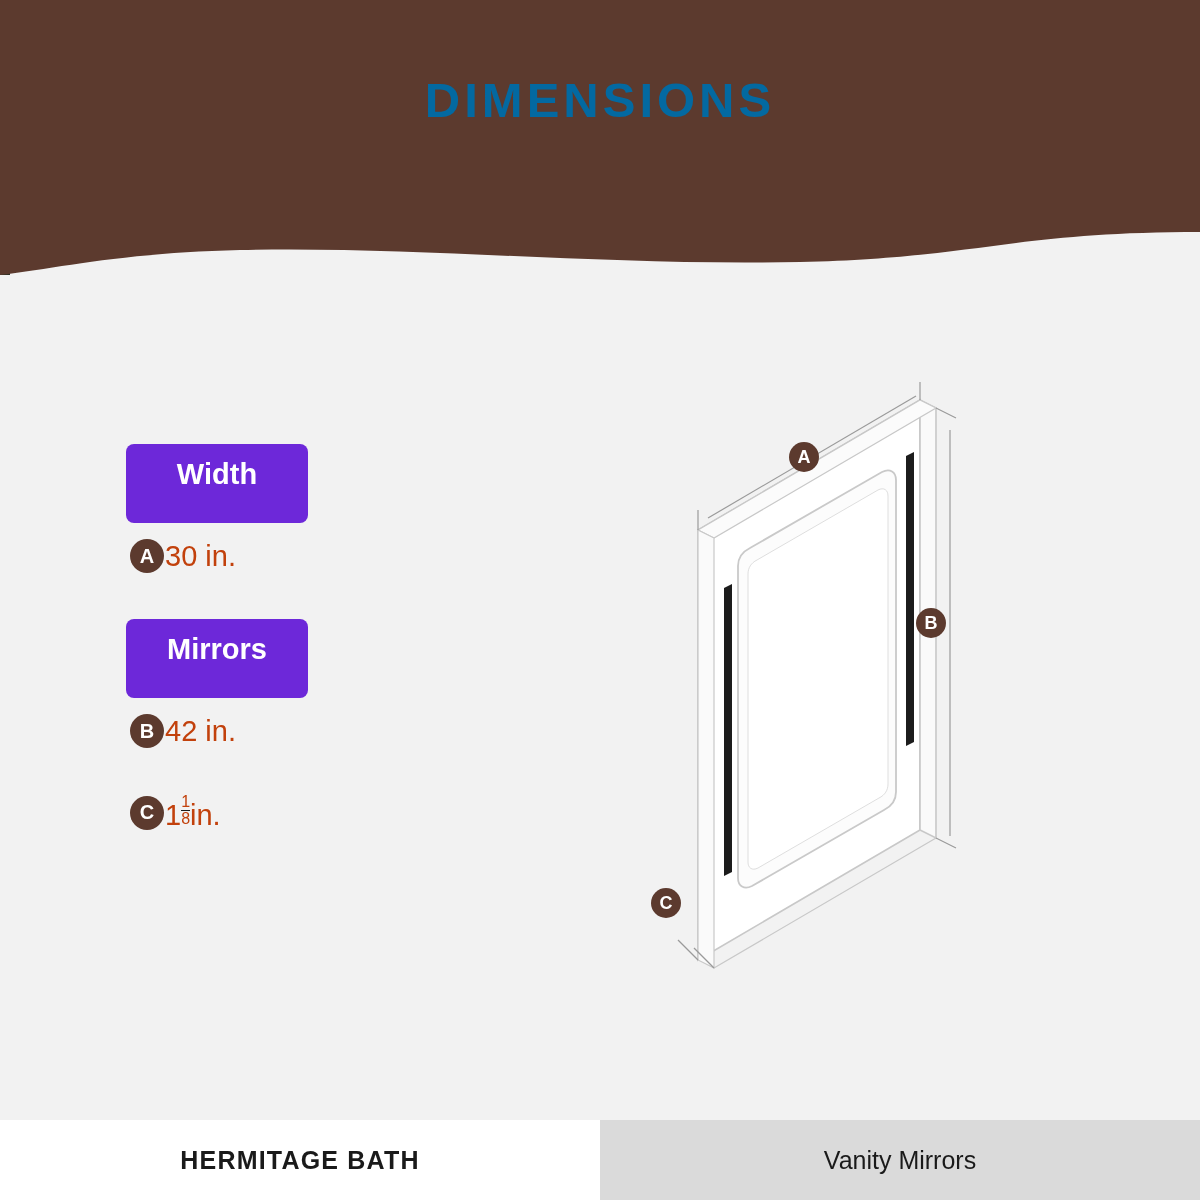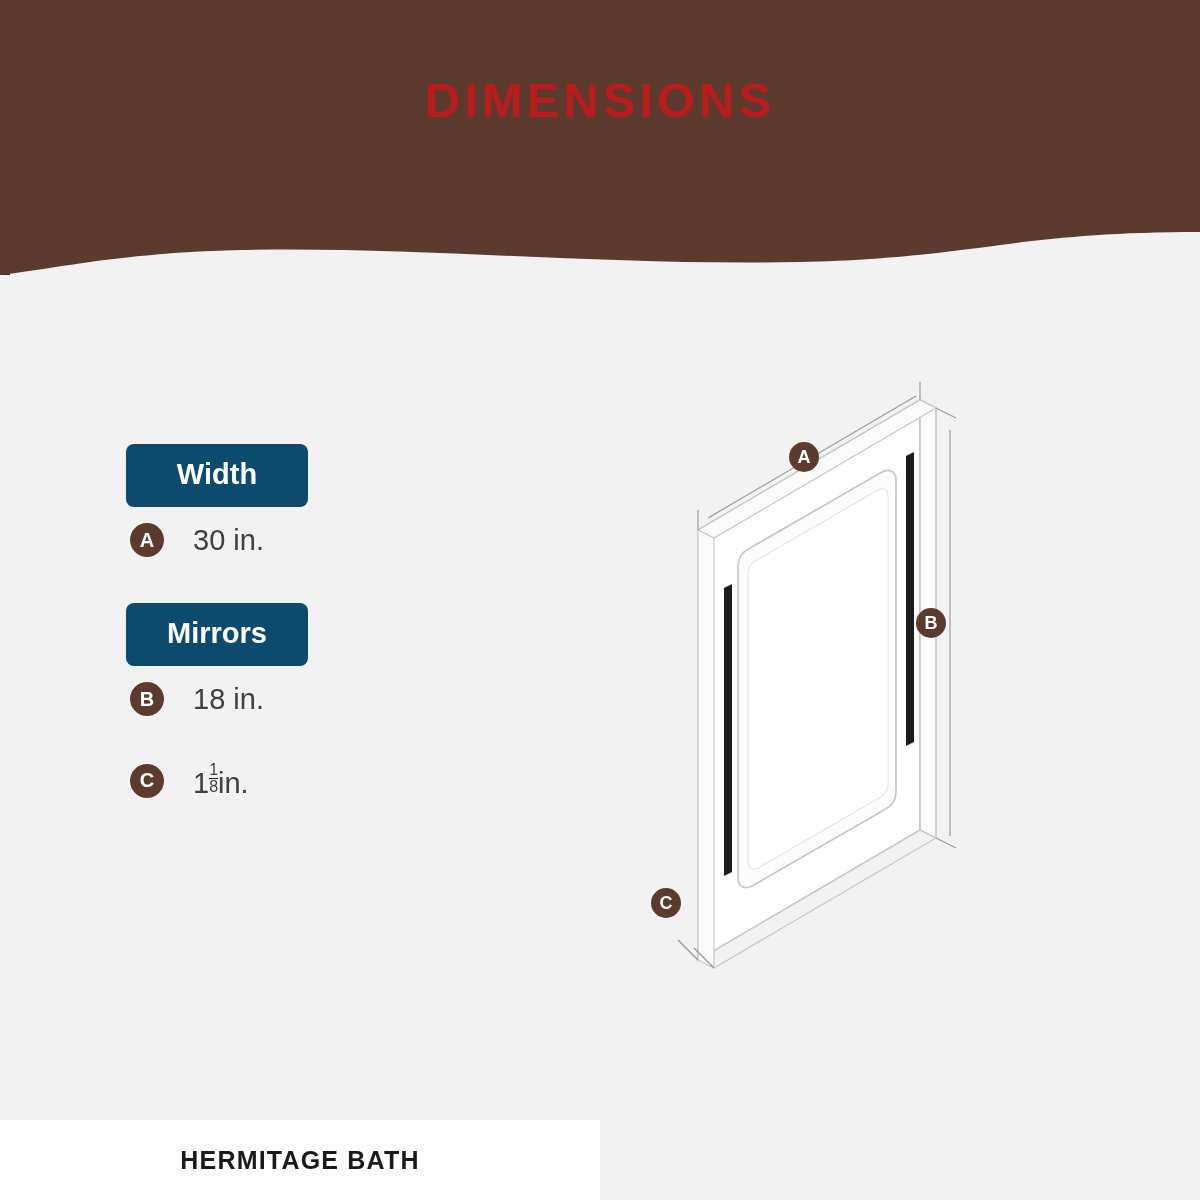--- a/index.html
+++ b/index.html
@@ -39,44 +39,44 @@
   }
   .header svg {
     display: block;
   }
   .header-title {
     position: absolute;
     left: 0;
     top: 72px;
     width: 1200px;
     text-align: center;
-    color: #b91c1c;
+    color: #0369a1;
     font-size: 49px;
     font-weight: bold;
     letter-spacing: 4px;
   }
 
   
   .legend {
     position: absolute;
     left: 126px;
     top: 444px;
     width: 340px;
   }
   .legend-group {
     margin-bottom: 46px;
   }
   .legend-pill {
     display: inline-block;
-    background: #0c4a6e;
+    background: #6d28d9;
     color: #ffffff;
     font-size: 29px;
     font-weight: bold;
     border-radius: 8px;
-    padding: 14px 34px 16px 34px;
+    padding: 14px 34px 32px 34px;
     min-width: 182px;
     text-align: center;
     box-sizing: border-box;
   }
   .legend-row {
     display: flex;
     align-items: center;
     margin-top: 16px;
     padding-left: 4px;
   }
@@ -88,22 +88,22 @@
     color: #ffffff;
     font-size: 20px;
     font-weight: bold;
     display: flex;
     align-items: center;
     justify-content: center;
     flex: 0 0 auto;
   }
   .legend-value {
     font-size: 29px;
-    color: #404040;
-    margin-left: 29px;
+    color: #c2410c;
+    margin-left: 1px;
     white-space: nowrap;
   }
   .frac {
     display: inline-block;
     font-size: 16px;
     line-height: 1;
     vertical-align: 0.05em;
     text-align: center;
   }
   .frac .num { display: block; }
@@ -197,21 +197,21 @@
       <div class="legend-row">
         <div class="badge">A</div>
         <div class="legend-value">30 in.</div>
       </div>
     </div>
 
     <div class="legend-group">
       <div class="legend-pill">Mirrors</div>
       <div class="legend-row">
         <div class="badge">B</div>
-        <div class="legend-value">18 in.</div>
+        <div class="legend-value">42 in.</div>
       </div>
     </div>
 
     <div class="legend-group">
       <div class="legend-row">
         <div class="badge">C</div>
         <div class="legend-value"><span>1</span><span class="frac"><span class="num">1</span><span class="den">8</span></span><span>in.</span></div>
       </div>
     </div>
 
@@ -249,15 +249,18 @@
     </svg>
     <div class="dbadge dbadge-a">A</div>
     <div class="dbadge dbadge-b">B</div>
     <div class="dbadge dbadge-c">C</div>
   </div>
 
   <div class="footer">
     <div class="footer-left">
       <span class="brand">HERMITAGE BATH</span>
     </div>
+    <div class="footer-right">
+      <span class="category">Vanity Mirrors</span>
+    </div>
   </div>
 
 </div>
 
 </body></html>

